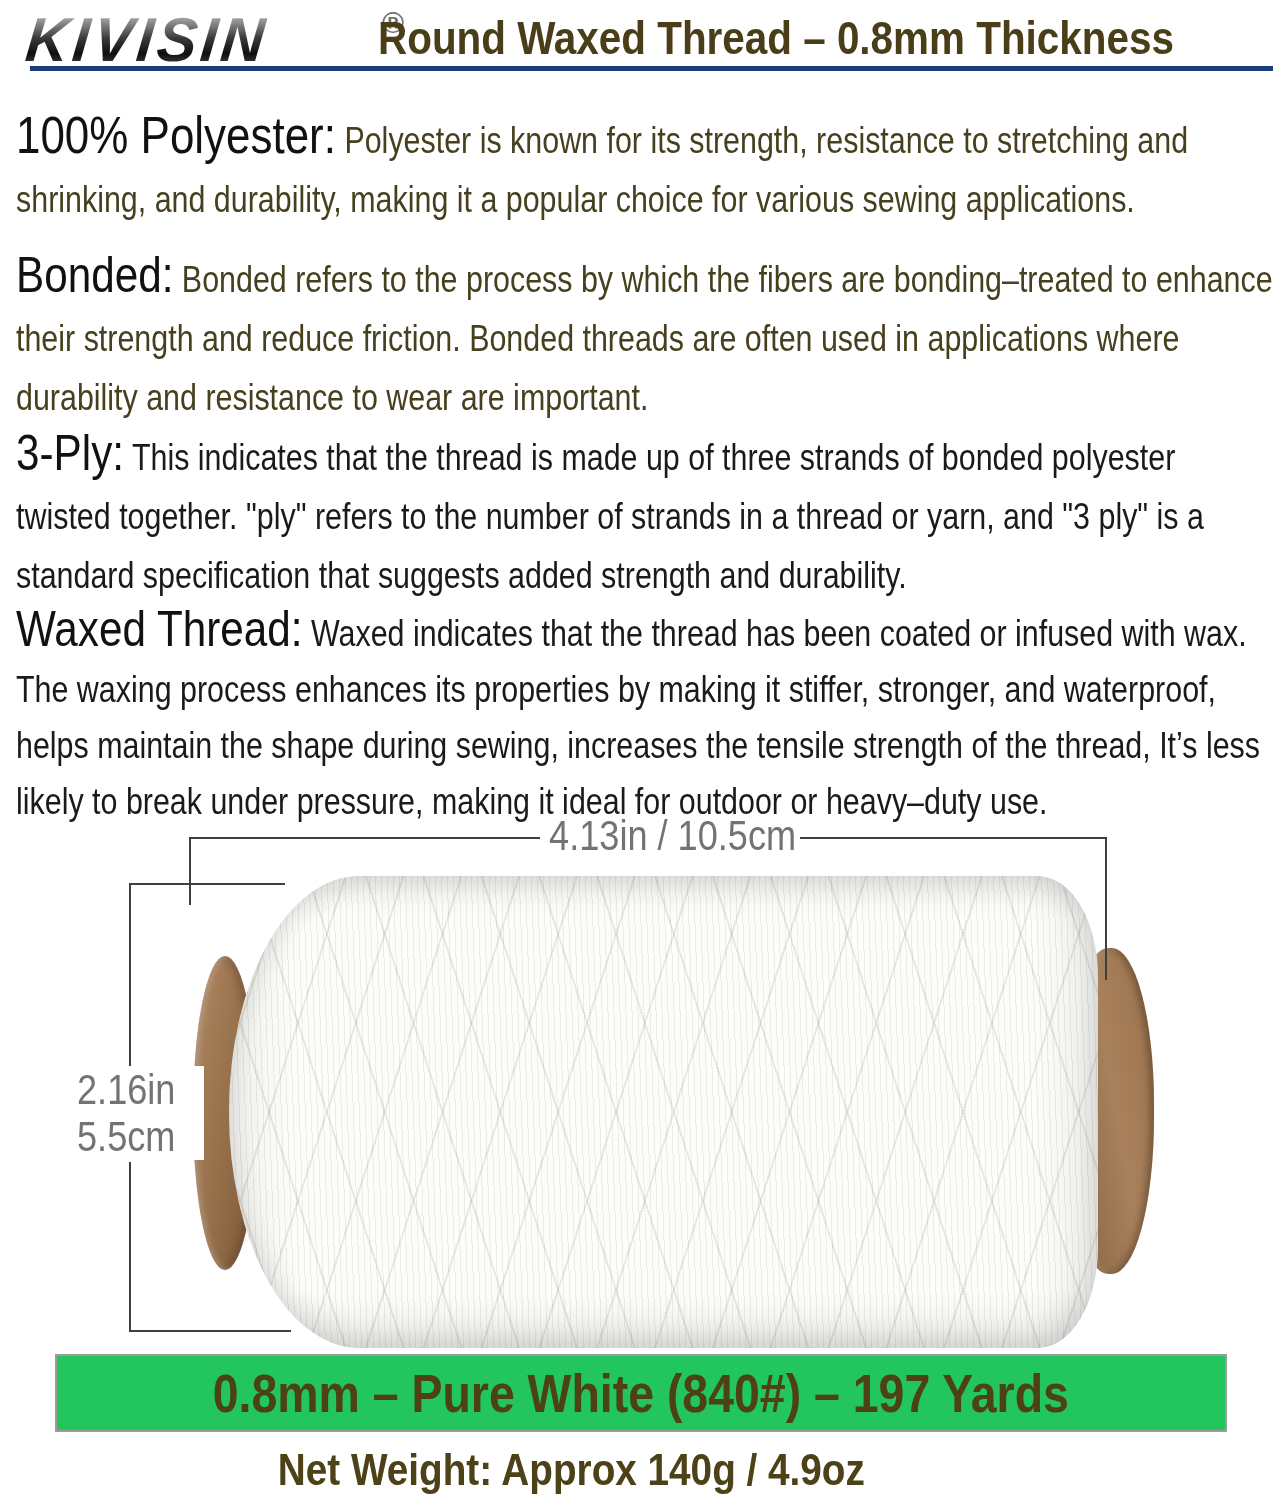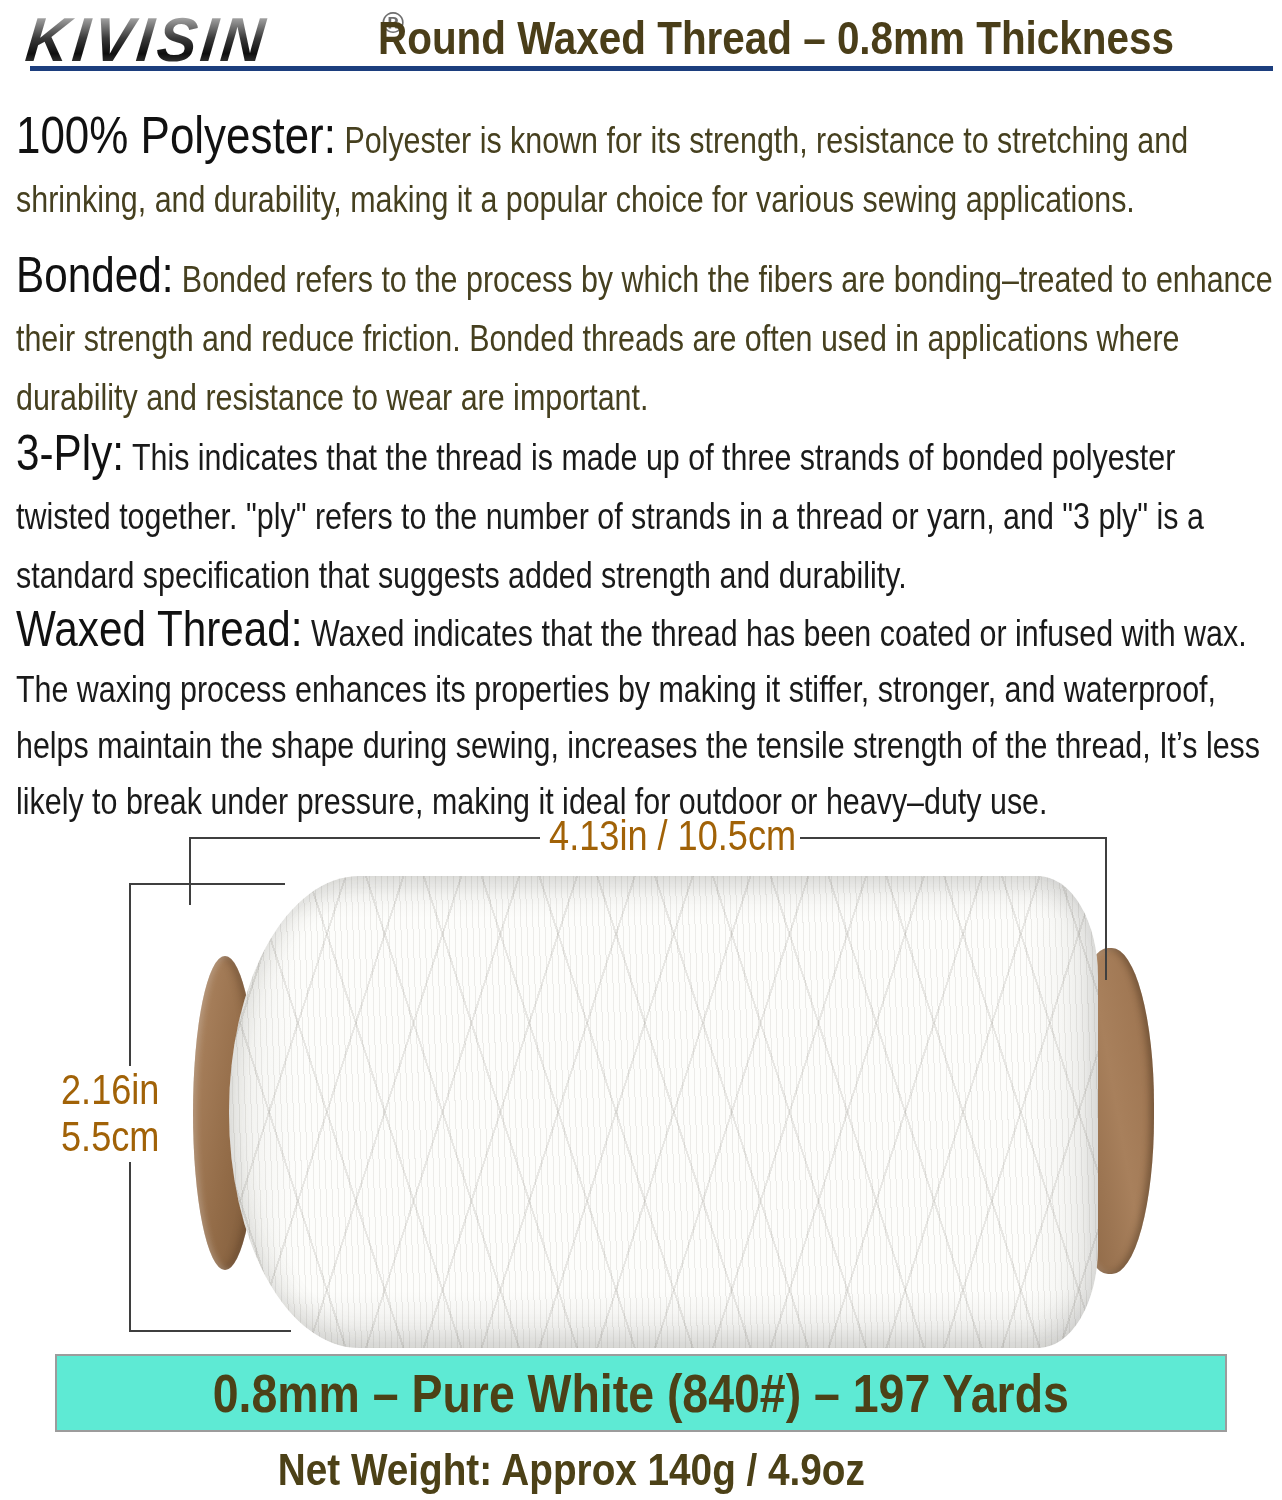--- a/index.html
+++ b/index.html
@@ -53,27 +53,27 @@
   .dim{position:absolute;background:#3f3f3f;z-index:5;}
   .dim-top-left{left:190px;top:837px;width:350px;height:2px;}
   .dim-top-right{left:800px;top:837px;width:307px;height:2px;}
   .dim-tick-tl{left:189px;top:837px;width:2px;height:68px;}
   .dim-tick-tr{left:1105px;top:837px;width:2px;height:143px;}
   .dim-v-upper{left:129px;top:883px;width:2px;height:188px;}
   .dim-v-lower{left:129px;top:1162px;width:2px;height:170px;}
   .dim-tick-vt{left:129px;top:883px;width:156px;height:2px;}
   .dim-tick-vb{left:129px;top:1330px;width:162px;height:2px;}
 
-  .dim-label{color:#a16207;font-size:42px;font-weight:400;z-index:6;}
+  .dim-label{color:#737373;font-size:42px;font-weight:400;z-index:6;}
   .dim-width-label{
     position:absolute;left:528px;top:812px;width:290px;text-align:center;white-space:nowrap;
   }
   .dim-width-label span{display:inline-block;transform:scaleX(0.86);}
   .dim-height-label{
-    position:absolute;left:32px;top:1066px;width:156px;text-align:center;line-height:47px;
+    position:absolute;left:48px;top:1066px;width:156px;text-align:center;line-height:47px;
     background:#ffffff;z-index:6;
   }
   .dim-height-label span{display:inline-block;transform:scaleX(0.86);}
 
   
   .flange{position:absolute;z-index:1;}
   .flange-left{
     left:193px;top:956px;width:64px;height:314px;border-radius:50%;
     background:linear-gradient(100deg,#a8805c 15%,#926b47 60%,#7d5a3a 100%);
     box-shadow:inset 3px 0 6px rgba(255,255,255,0.25), inset -4px 0 8px rgba(60,38,20,0.35);
@@ -96,21 +96,21 @@
     box-shadow:
       inset 0 14px 18px rgba(90,90,85,0.07),
       inset 0 -16px 22px rgba(90,90,85,0.09),
       inset -18px 0 24px rgba(90,90,85,0.06),
       inset 16px 0 22px rgba(90,90,85,0.05);
   }
 
   
   .spec-box{
     position:absolute;left:55px;top:1354px;width:1168px;height:74px;
-    border:2px solid #9c9c9c;background:#5eead4;
+    border:2px solid #9c9c9c;background:#22c55e;
     text-align:center;z-index:7;
   }
   .spec-box span{
     display:inline-block;transform:scaleX(0.86);
     font-size:54px;font-weight:700;color:#4c4117;line-height:74px;white-space:nowrap;
   }
   .net-weight{
     position:absolute;left:0;top:1444px;width:1142px;text-align:center;z-index:7;
   }
   .net-weight span{

